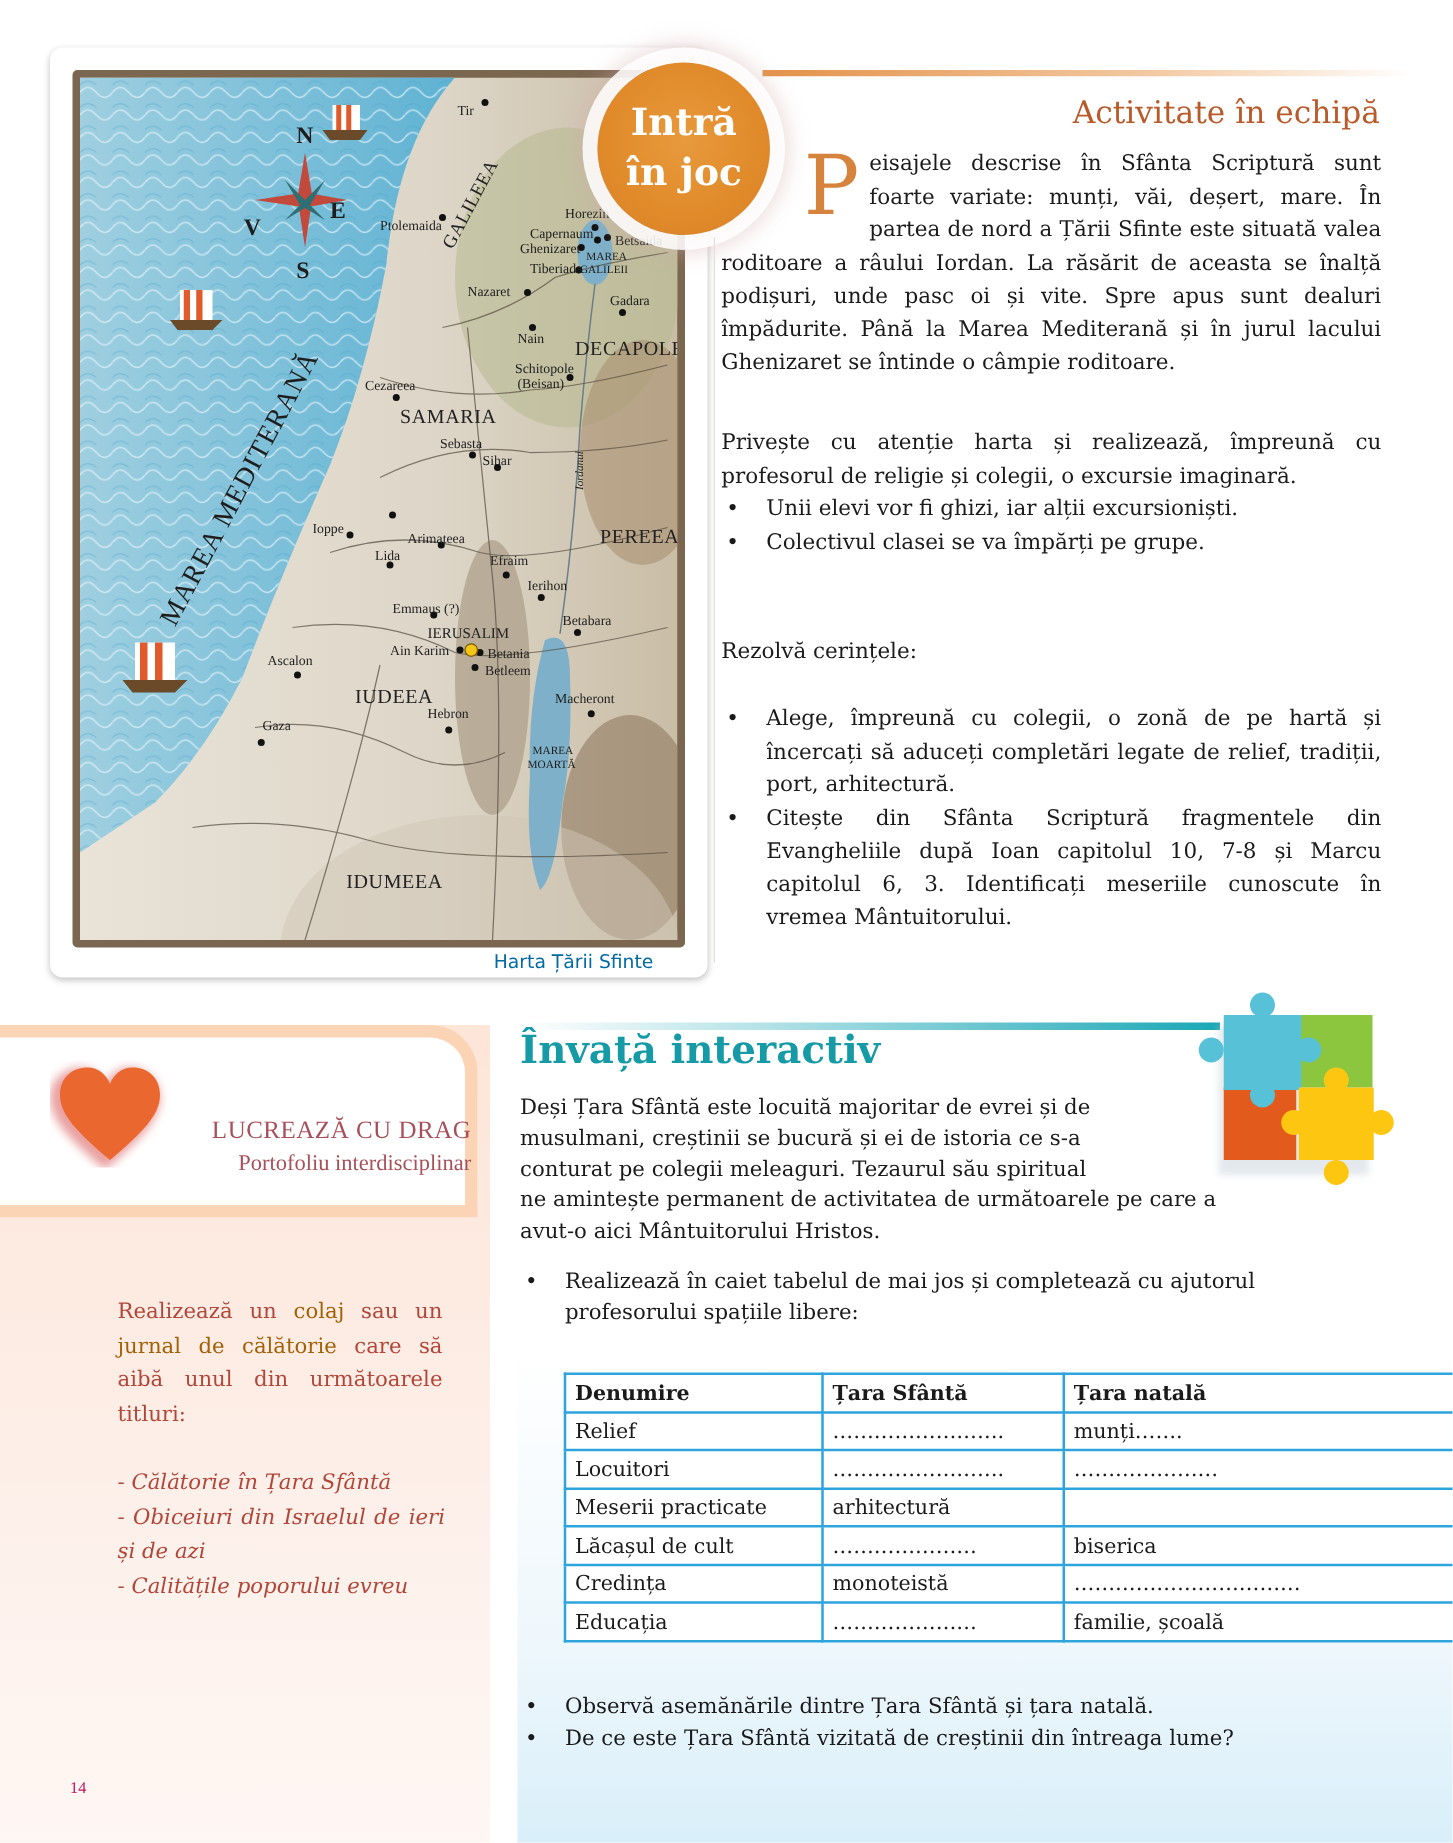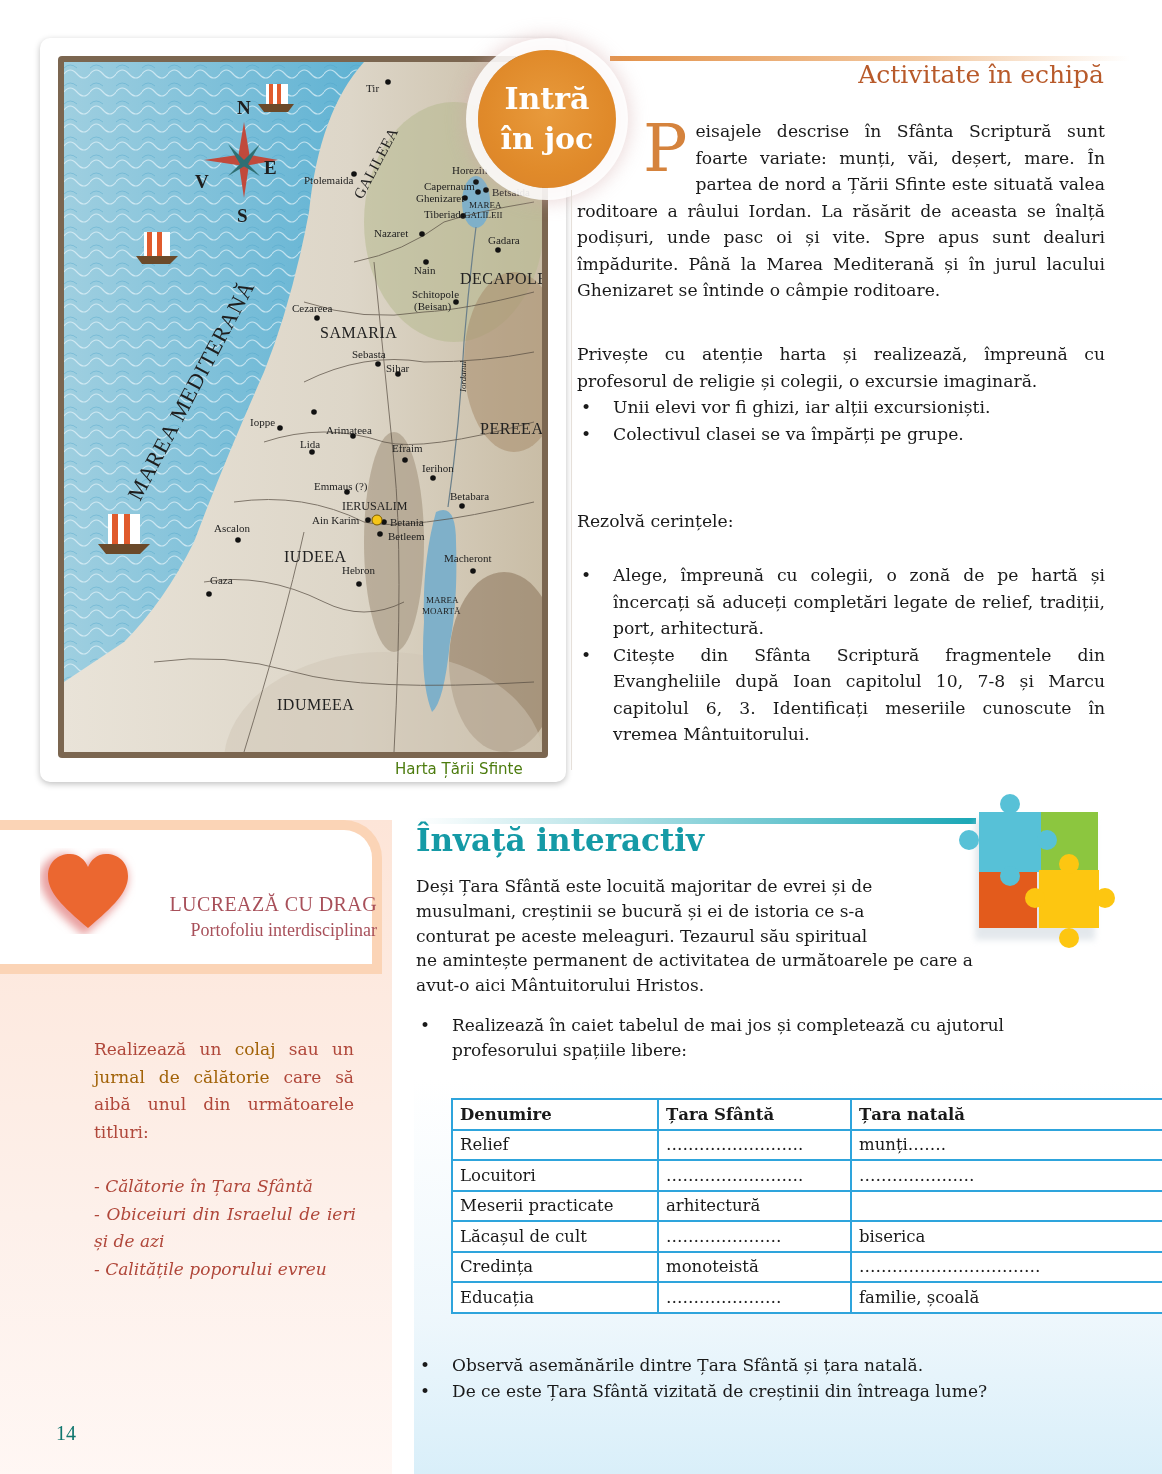--- a/index.html
+++ b/index.html
@@ -18,38 +18,38 @@
     box-shadow: 0 2px 6px rgba(0,0,0,0.25);
   }
   #map-frame {
     left: 58px; top: 56px; width: 490px; height: 702px;
     background: #7b6650; border-radius: 4px;
   }
   #map-svg { position: absolute; left: 6px; top: 6px; }
   .maplbl { font-family: "Liberation Serif", serif; fill: #1e1e1e; }
   .region { font-family: "Liberation Serif", serif; fill: #222; letter-spacing: 0.5px; }
   #map-caption {
-    right: 620px; top: 760px; font-family: "DejaVu Sans", sans-serif; font-size: 15px; color: #4d7c0f;
+    right: 620px; top: 760px; font-family: "DejaVu Sans", sans-serif; font-size: 15px; color: #0369a1;
     left: auto;
   }
 
   
   #intra-badge {
     left: 478px; top: 50px; width: 138px; height: 138px; border-radius: 50%;
     background: radial-gradient(circle at 50% 45%, #e89a3c 0%, #e08a2a 60%, #d9812a 100%);
     box-shadow: 0 0 0 12px rgba(255,255,255,0.85), 0 0 18px 14px rgba(210,170,170,0.45);
     color: #fff; text-align: center; font-family: "DejaVu Serif", serif; font-weight: bold;
     font-size: 30px; line-height: 40px; display: flex; flex-direction: column; justify-content: center;
   }
   #top-rule {
     left: 610px; top: 56px; width: 520px; height: 5px;
     background: linear-gradient(90deg, #e3924a 0%, #f3c9a2 60%, rgba(255,255,255,0) 100%);
   }
   #top-heading {
-    right: 58px; top: 60px; font-size: 25px; color: #b85a2a; font-family: "DejaVu Serif", serif;
+    right: 58px; top: 75px; font-size: 25px; color: #b85a2a; font-family: "DejaVu Serif", serif;
   }
   #vert-rule { left: 571px; top: 190px; width: 1px; height: 580px; background: #e6e0da; }
 
   .body-text {
     font-family: "DejaVu Serif", serif; font-size: 17.2px; line-height: 26.5px; color: #1a1a1a;
     text-align: justify;
   }
   #intro-block { left: 577px; top: 118px; width: 528px; }
   #dropcap {
     float: left; font-size: 66px; line-height: 58px; color: #d5833d; margin: 2px 8px 0 66px;
@@ -80,21 +80,21 @@
   #lcd-sub {
     right: 785px; top: 920px; font-size: 18px; color: #a8505a; font-family: "Liberation Serif", serif;
   }
   #lcd-body {
     left: 94px; top: 1036px; width: 260px; color: #b0473a;
     font-family: "DejaVu Serif", serif; font-size: 17px; line-height: 27.5px; text-align: justify;
   }
   #lcd-body b { font-weight: normal; color: #a16207; }
   #lcd-list { left: 94px; top: 1173px; width: 262px; color: #b0473a; font-style: italic;
     font-family: "DejaVu Serif", serif; font-size: 17px; line-height: 27.5px; }
-  #page-number { left: 56px; top: 1422px; font-size: 20px; color: #0f766e; font-family: "Liberation Serif", serif; }
+  #page-number { left: 56px; top: 1422px; font-size: 13px; color: #be185d; font-family: "Liberation Serif", serif; }
 
   
   #inv-panel {
     left: 414px; top: 808px; width: 760px; height: 680px;
     background: linear-gradient(180deg, #ffffff 0%, #ffffff 40%, #eef7fc 75%, #d7eef9 100%);
   }
   #inv-rule {
     left: 416px; top: 818px; width: 560px; height: 6px;
     background: linear-gradient(90deg, rgba(255,255,255,0) 0%, #bfe6ea 30%, #1aa7b6 100%);
   }
@@ -360,21 +360,21 @@
   <rect x="84" y="80" width="60" height="58" fill="#fdc611"></rect>
   <circle cx="114" cy="74" r="10" fill="#fdc611"></circle>
   <circle cx="80" cy="108" r="10" fill="#fdc611"></circle>
   <circle cx="150" cy="108" r="10" fill="#fdc611"></circle>
   <circle cx="114" cy="148" r="10" fill="#fdc611"></circle>
 </svg>
 
 <div id="inv-intro" class="abs">
   <div class="narrow">Deși Țara Sfântă este locuită majoritar de evrei și de</div>
   <div class="narrow">musulmani, creștinii se bucură și ei de istoria ce s-a</div>
-  <div class="narrow">conturat pe aceste meleaguri. Tezaurul său spiritual</div>
+  <div class="narrow">conturat pe colegii meleaguri. Tezaurul său spiritual</div>
   <div>ne amintește permanent de activitatea de următoarele pe care a</div>
   <div>avut-o aici Mântuitorului Hristos.</div>
 </div>
 
 <div id="inv-bullets" class="abs">
   <ul class="bul">
       <li>Realizează în caiet tabelul de mai jos și completează cu ajutorul profesorului spațiile libere:</li>
     </ul>
 </div>
 

